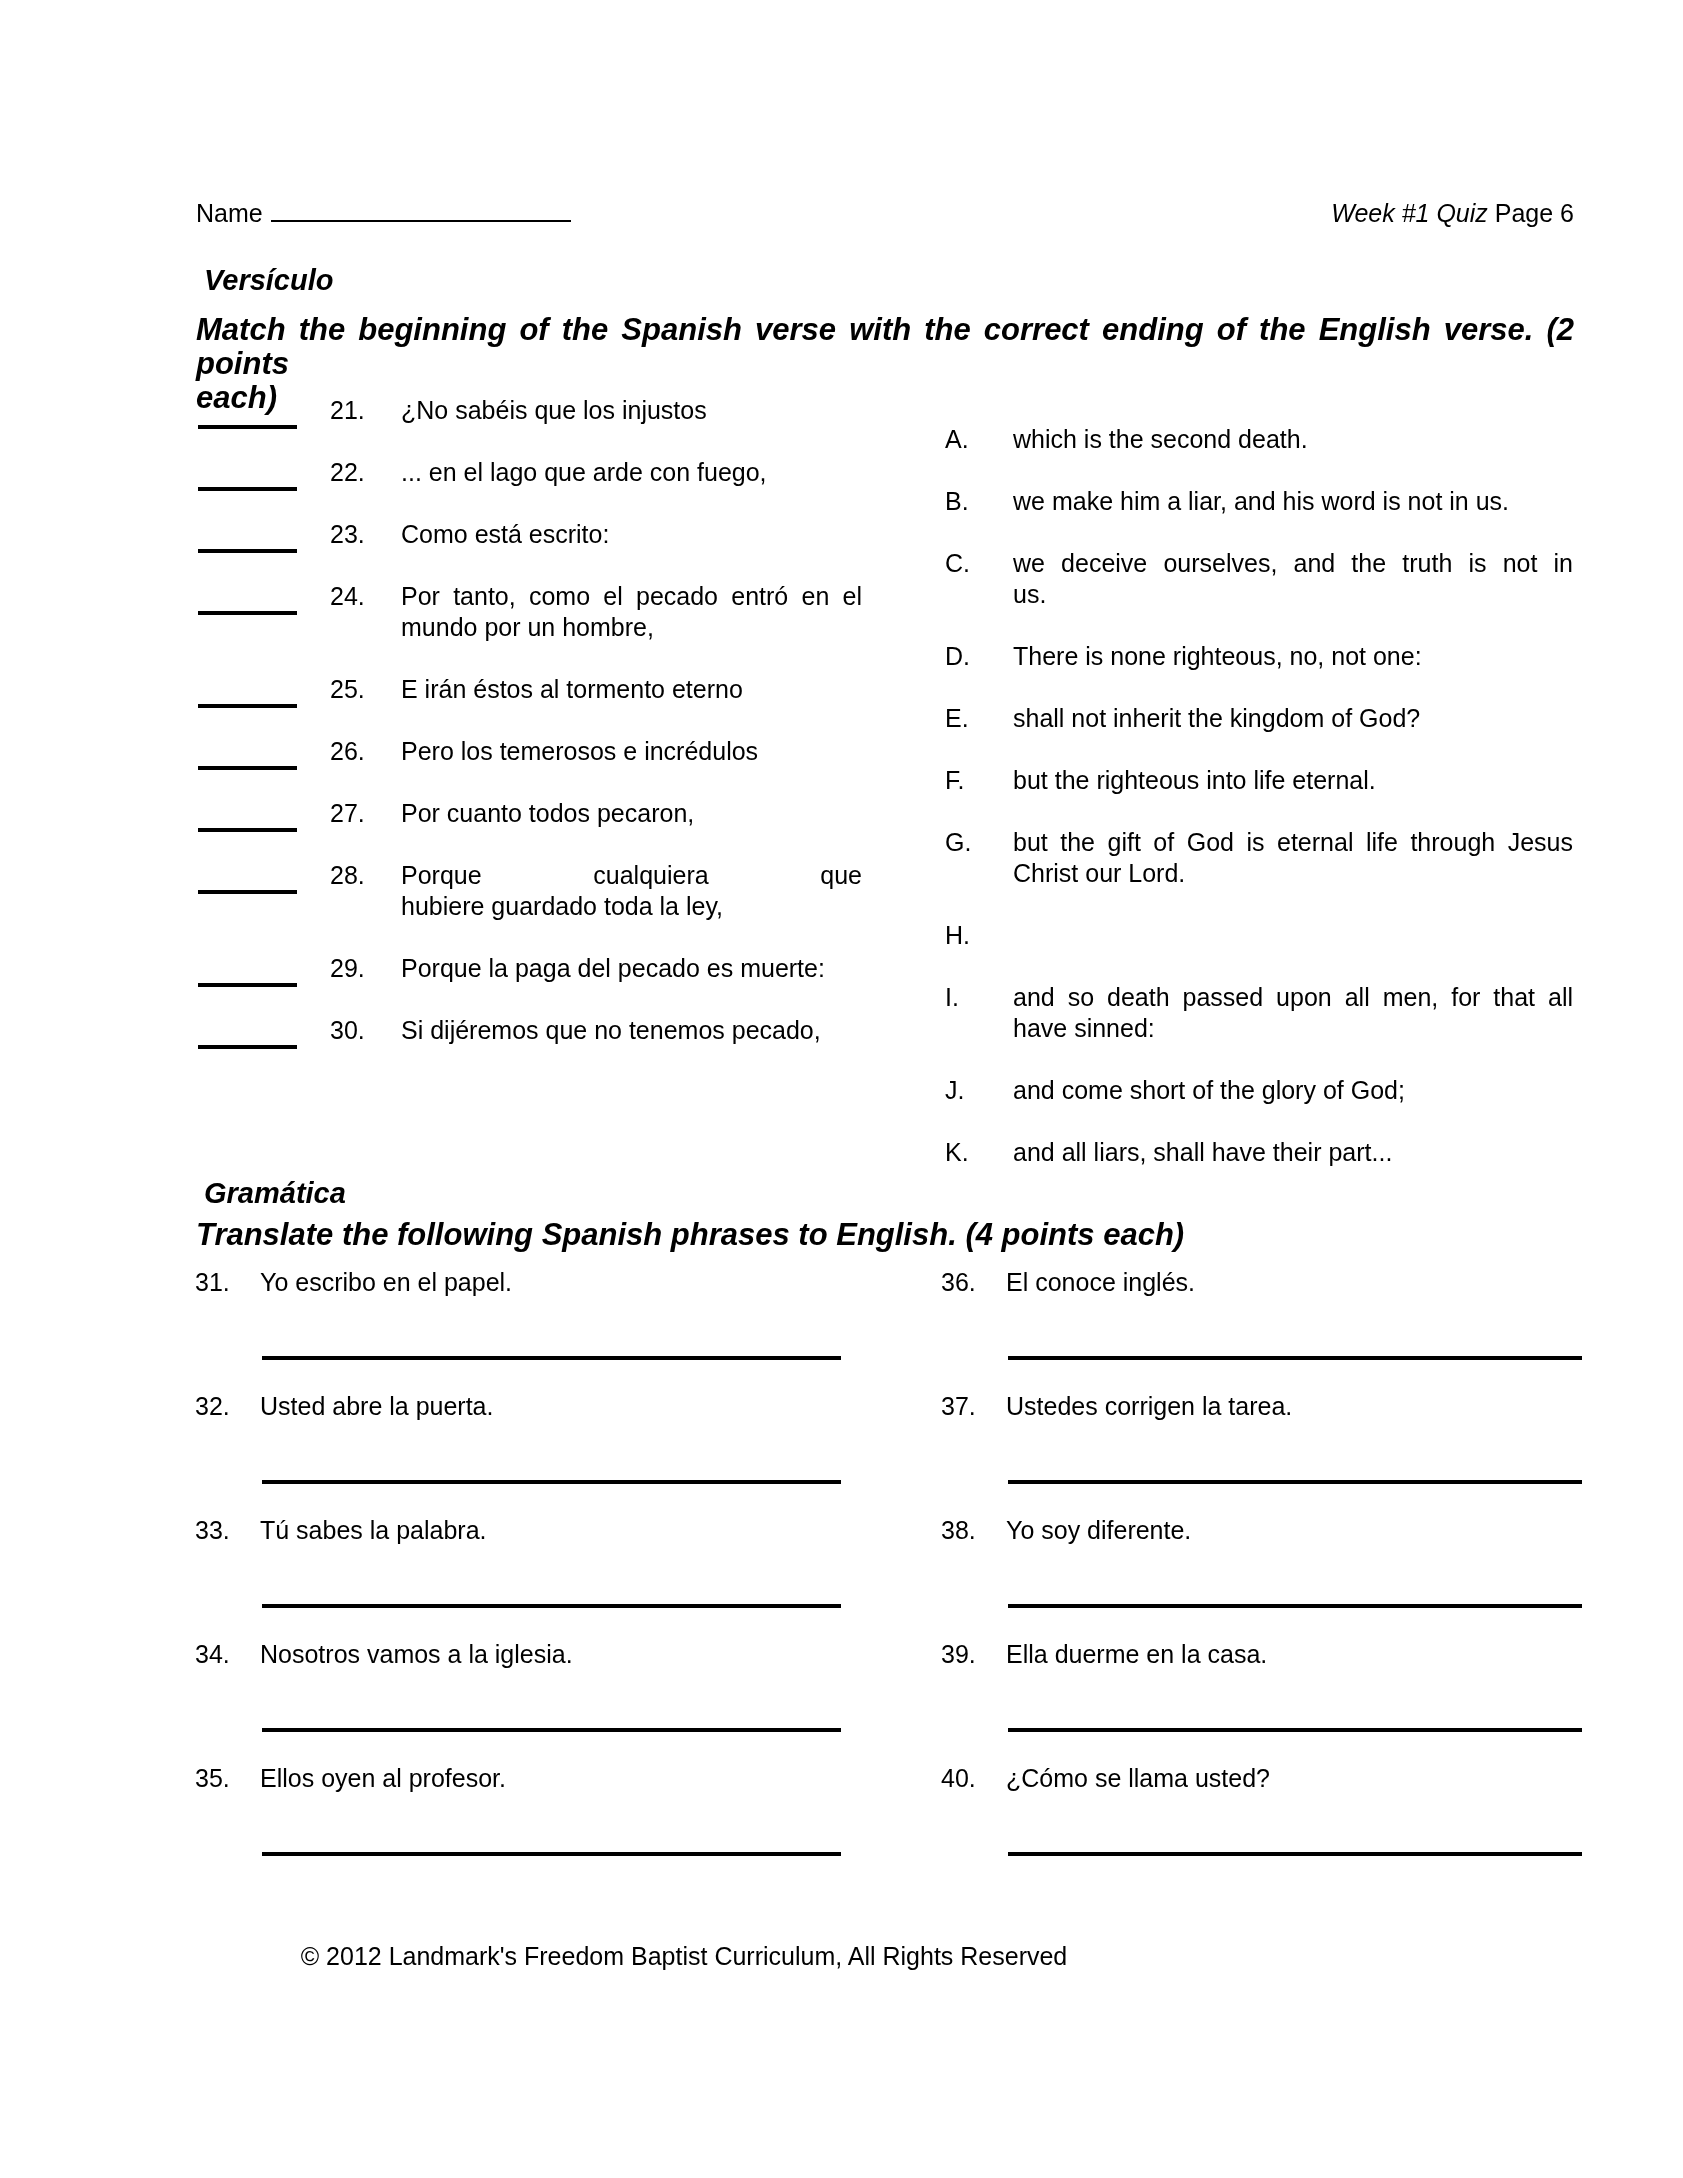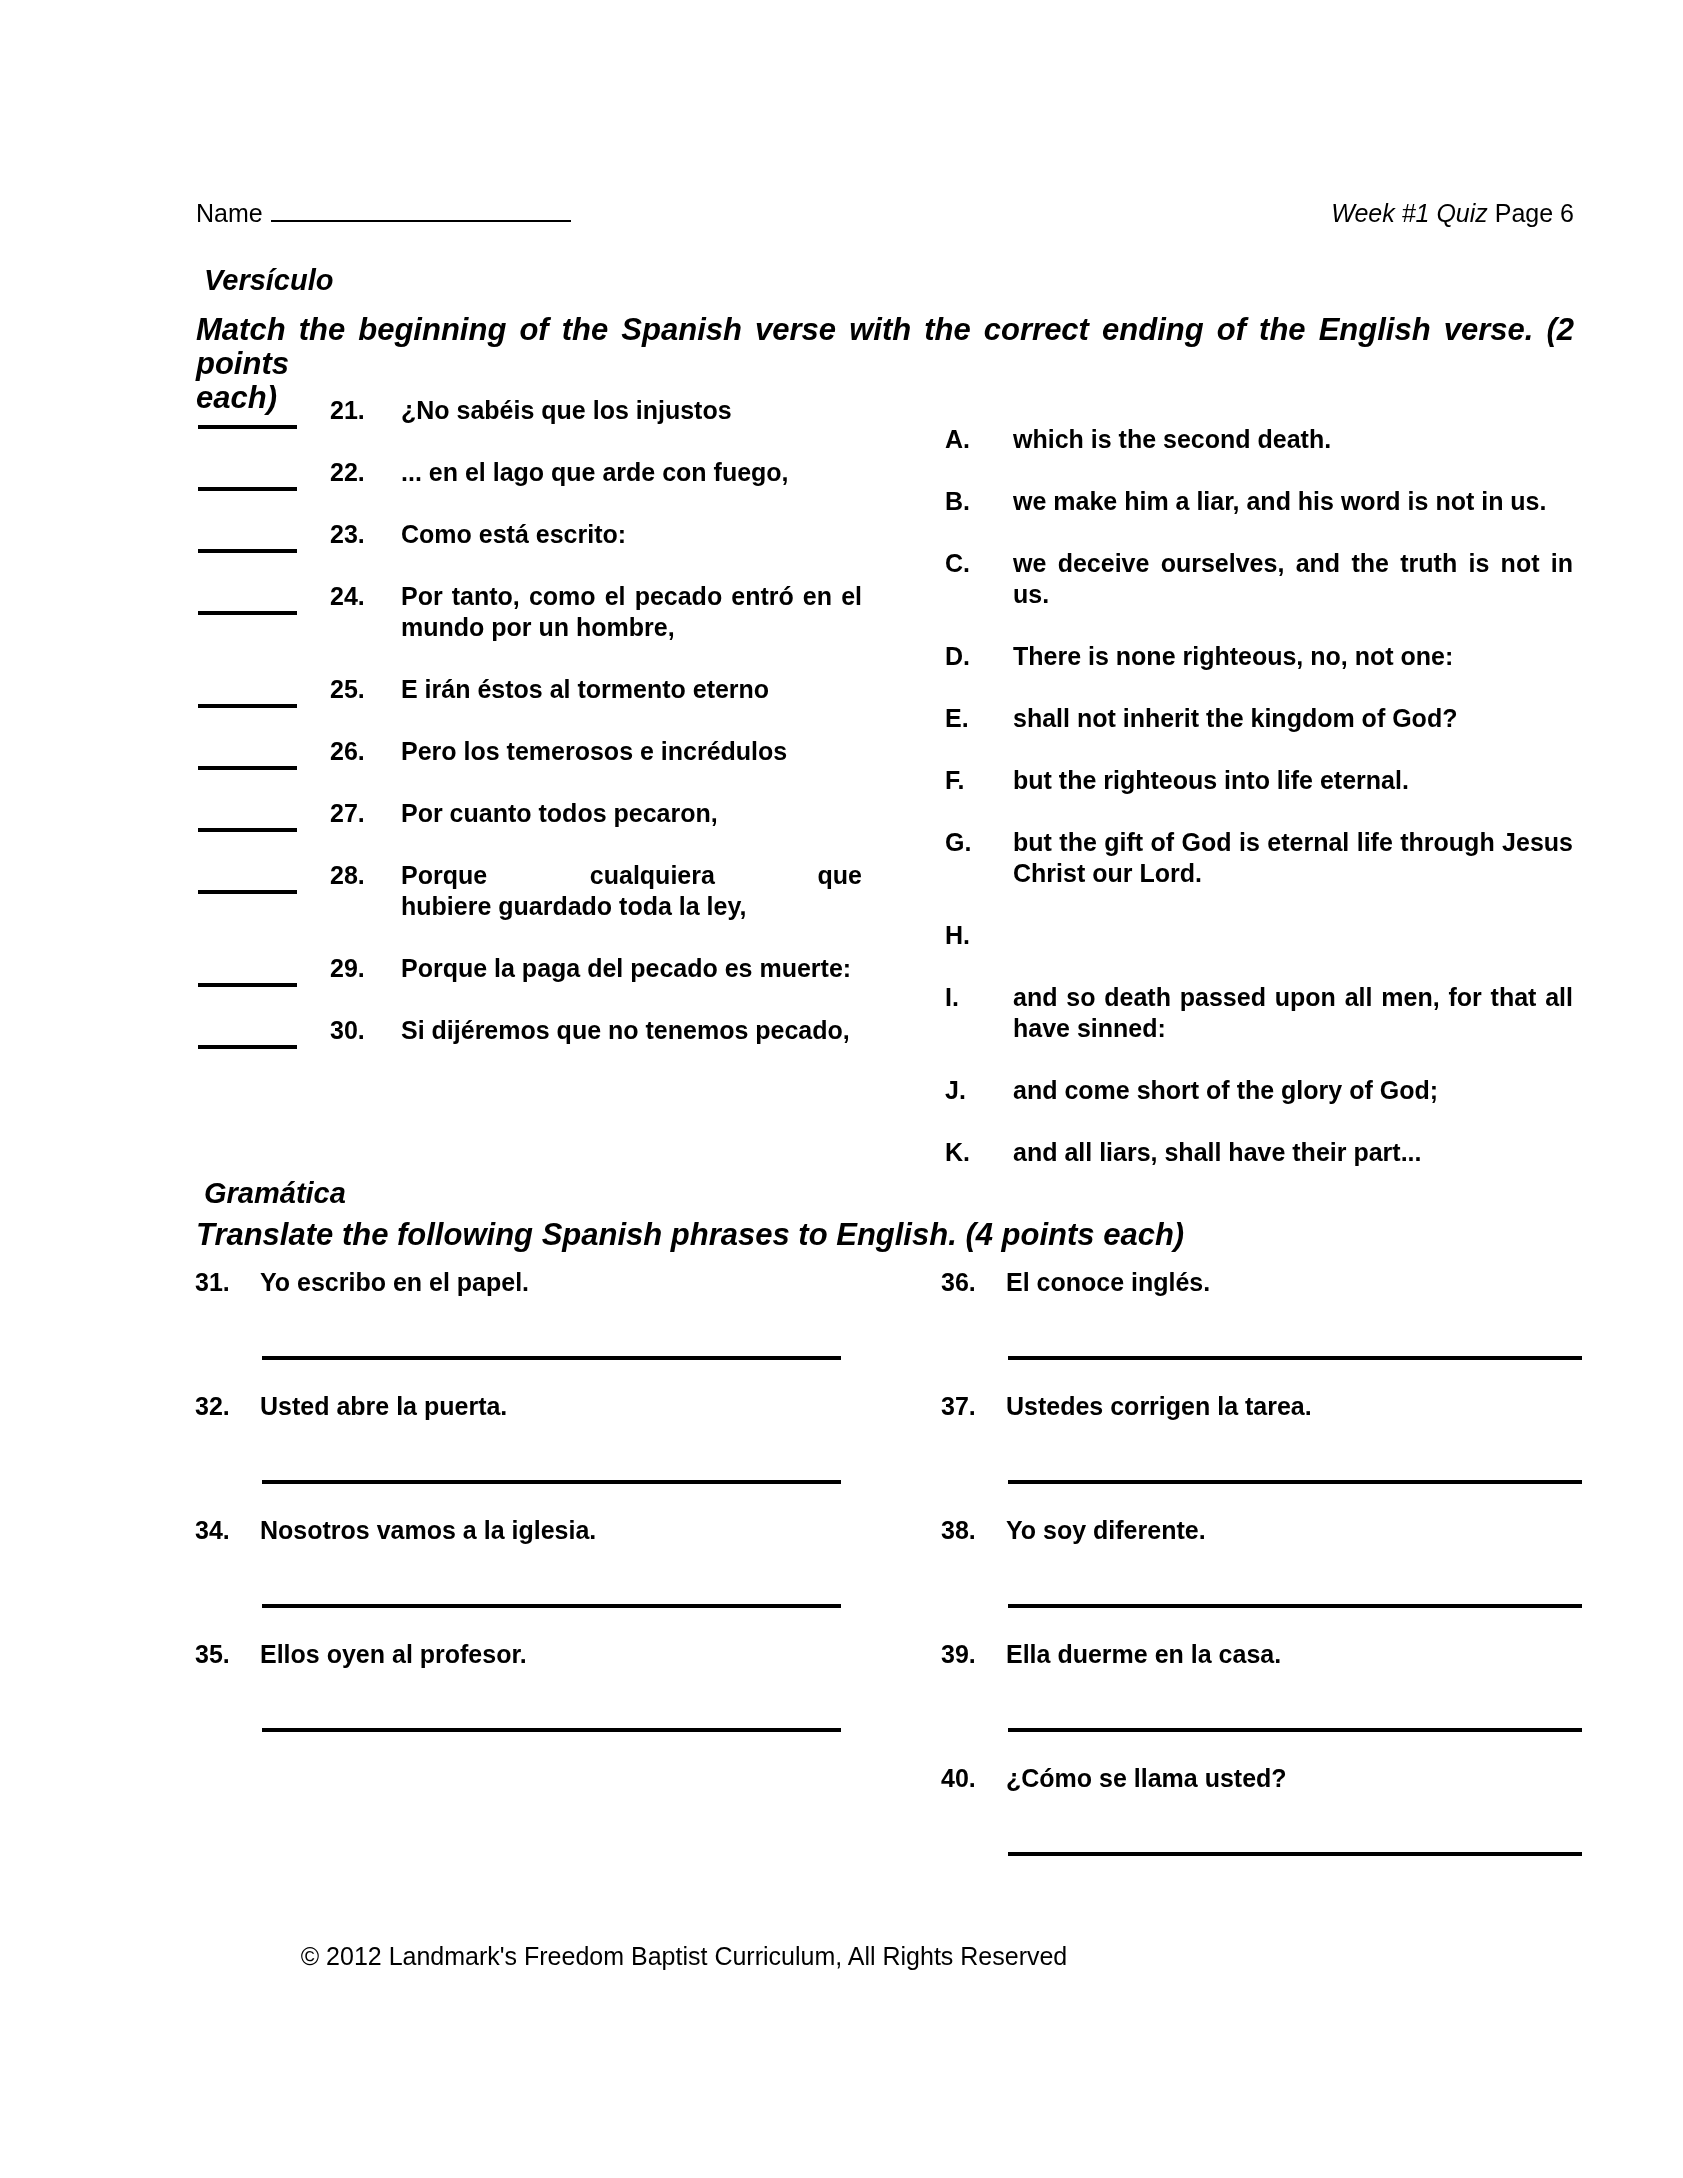--- a/index.html
+++ b/index.html
@@ -2,21 +2,21 @@
 <html><head>
 <meta charset="utf-8">
 <style>
   html,body{margin:0;padding:0;}
   body{
     width:1683px;height:2178px;background:#ffffff;color:#000;
     font-family:"Liberation Sans", sans-serif;
     position:relative;overflow:hidden;
   }
   .abs{position:absolute;}
-  .txt{font-size:25px;line-height:31px;font-weight:bold;}
+  .txt{font-size:25px;line-height:31px;}
   
   #header{left:196px;top:198px;width:1378px;display:flex;justify-content:space-between;align-items:baseline;font-size:25px;}
   #name-line{display:inline-block;width:300px;height:22px;border-bottom:2px solid #000;margin-left:8px;vertical-align:baseline;}
   .it{font-style:italic;}
   
   .section-heading{font-size:29px;font-weight:bold;font-style:italic;line-height:34px;margin:8px;}
   
   .instructions{font-weight:bold;font-size:31px;line-height:34px;width:1378px;font-style:italic;}
   .tline{display:block;}
   .just{text-align:justify;text-align-last:justify;}
@@ -215,20 +215,25 @@
         <span class="num">31.</span>
         <span class="gtext">Yo escribo en el papel.</span>
         <span class="ansline"></span>
       </div>
       <div class="gram-item">
         <span class="num">32.</span>
         <span class="gtext">Usted abre la puerta.</span>
         <span class="ansline"></span>
       </div>
       <div class="gram-item">
+        <span class="num">33.</span>
+        <span class="gtext">Tú sabes la palabra.</span>
+        <span class="ansline"></span>
+      </div>
+      <div class="gram-item">
         <span class="num">34.</span>
         <span class="gtext">Nosotros vamos a la iglesia.</span>
         <span class="ansline"></span>
       </div>
       <div class="gram-item">
         <span class="num">35.</span>
         <span class="gtext">Ellos oyen al profesor.</span>
         <span class="ansline"></span>
       </div>
     </div>

